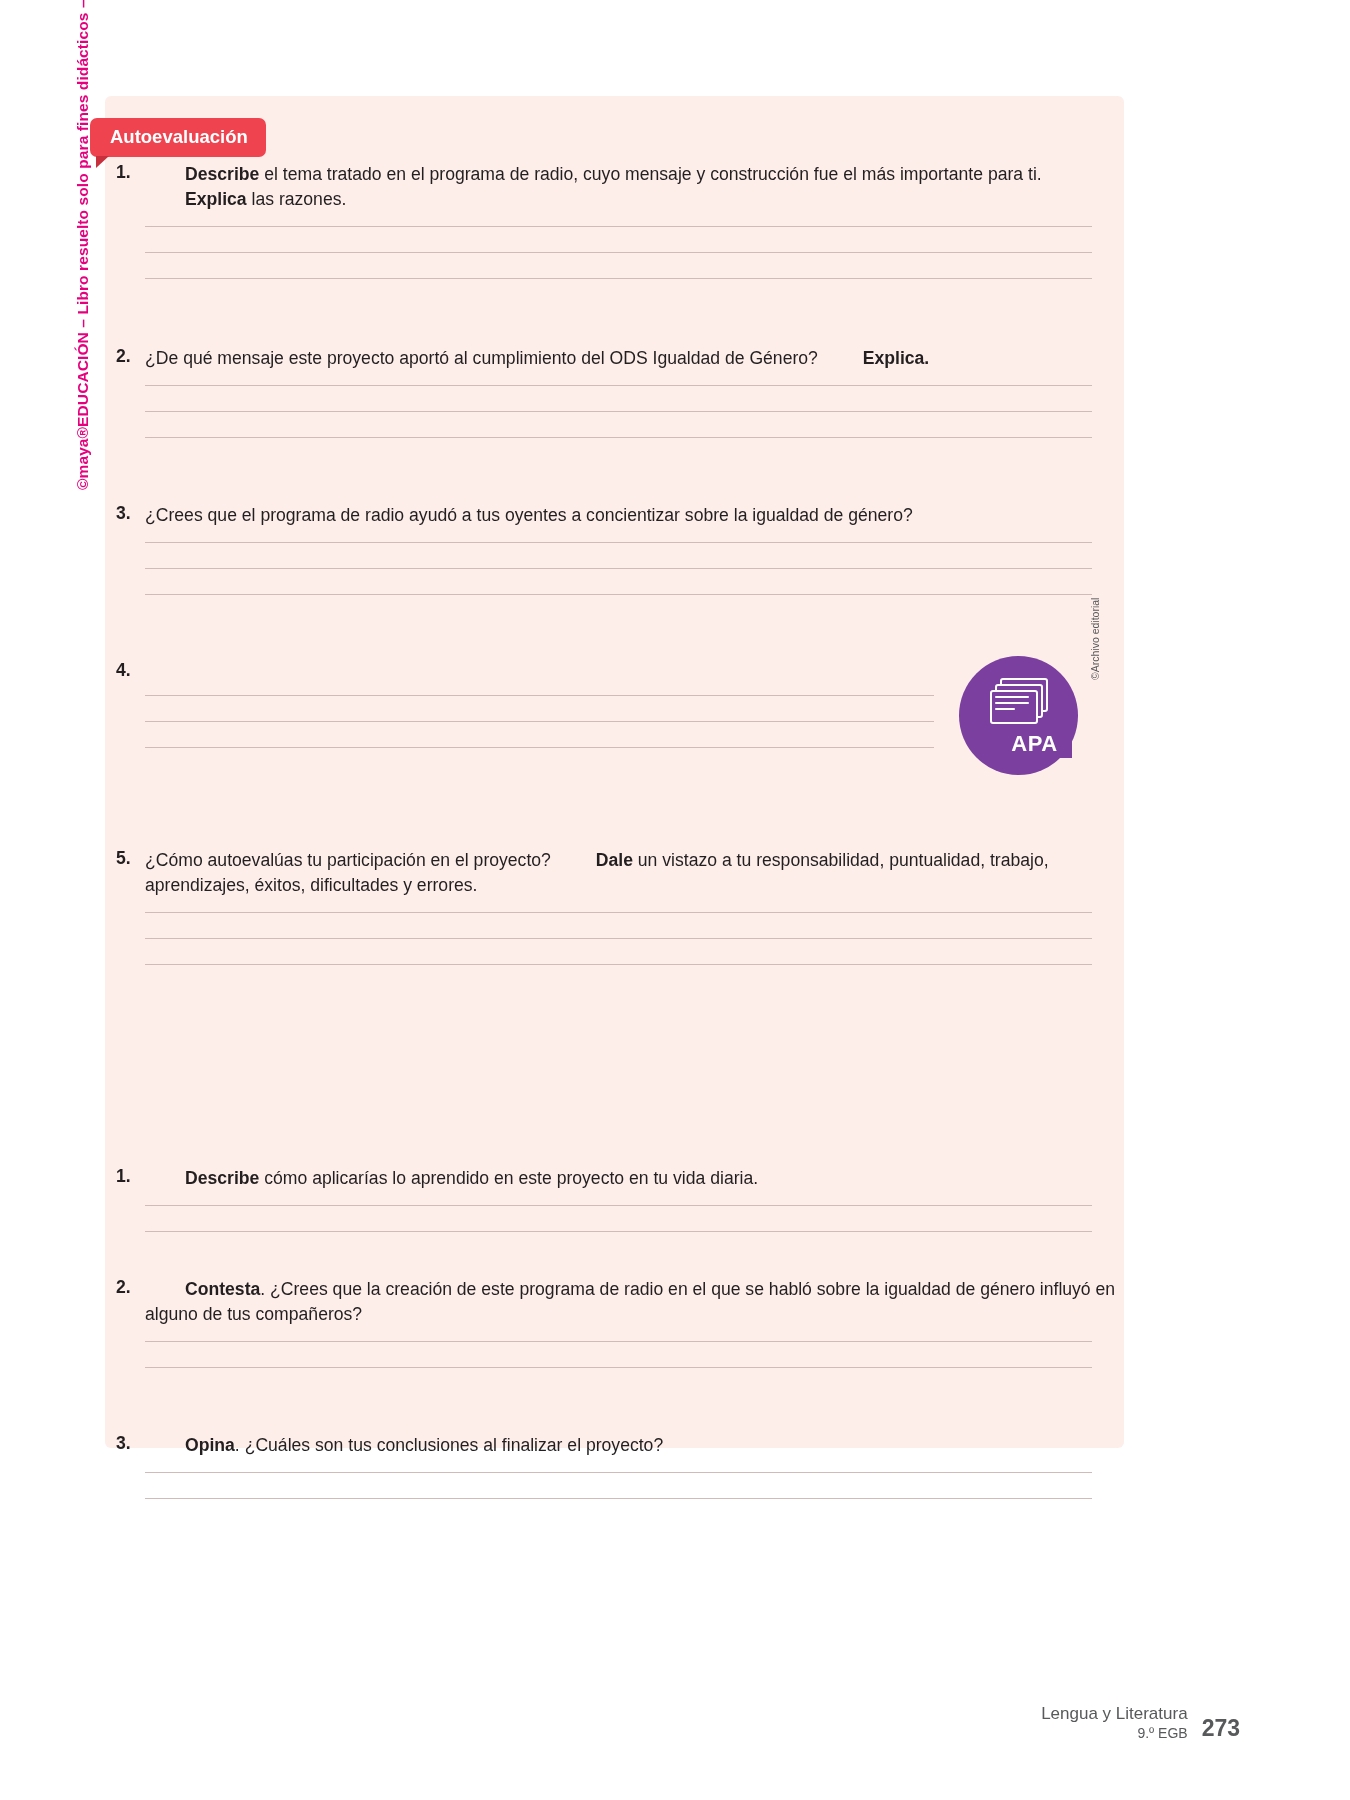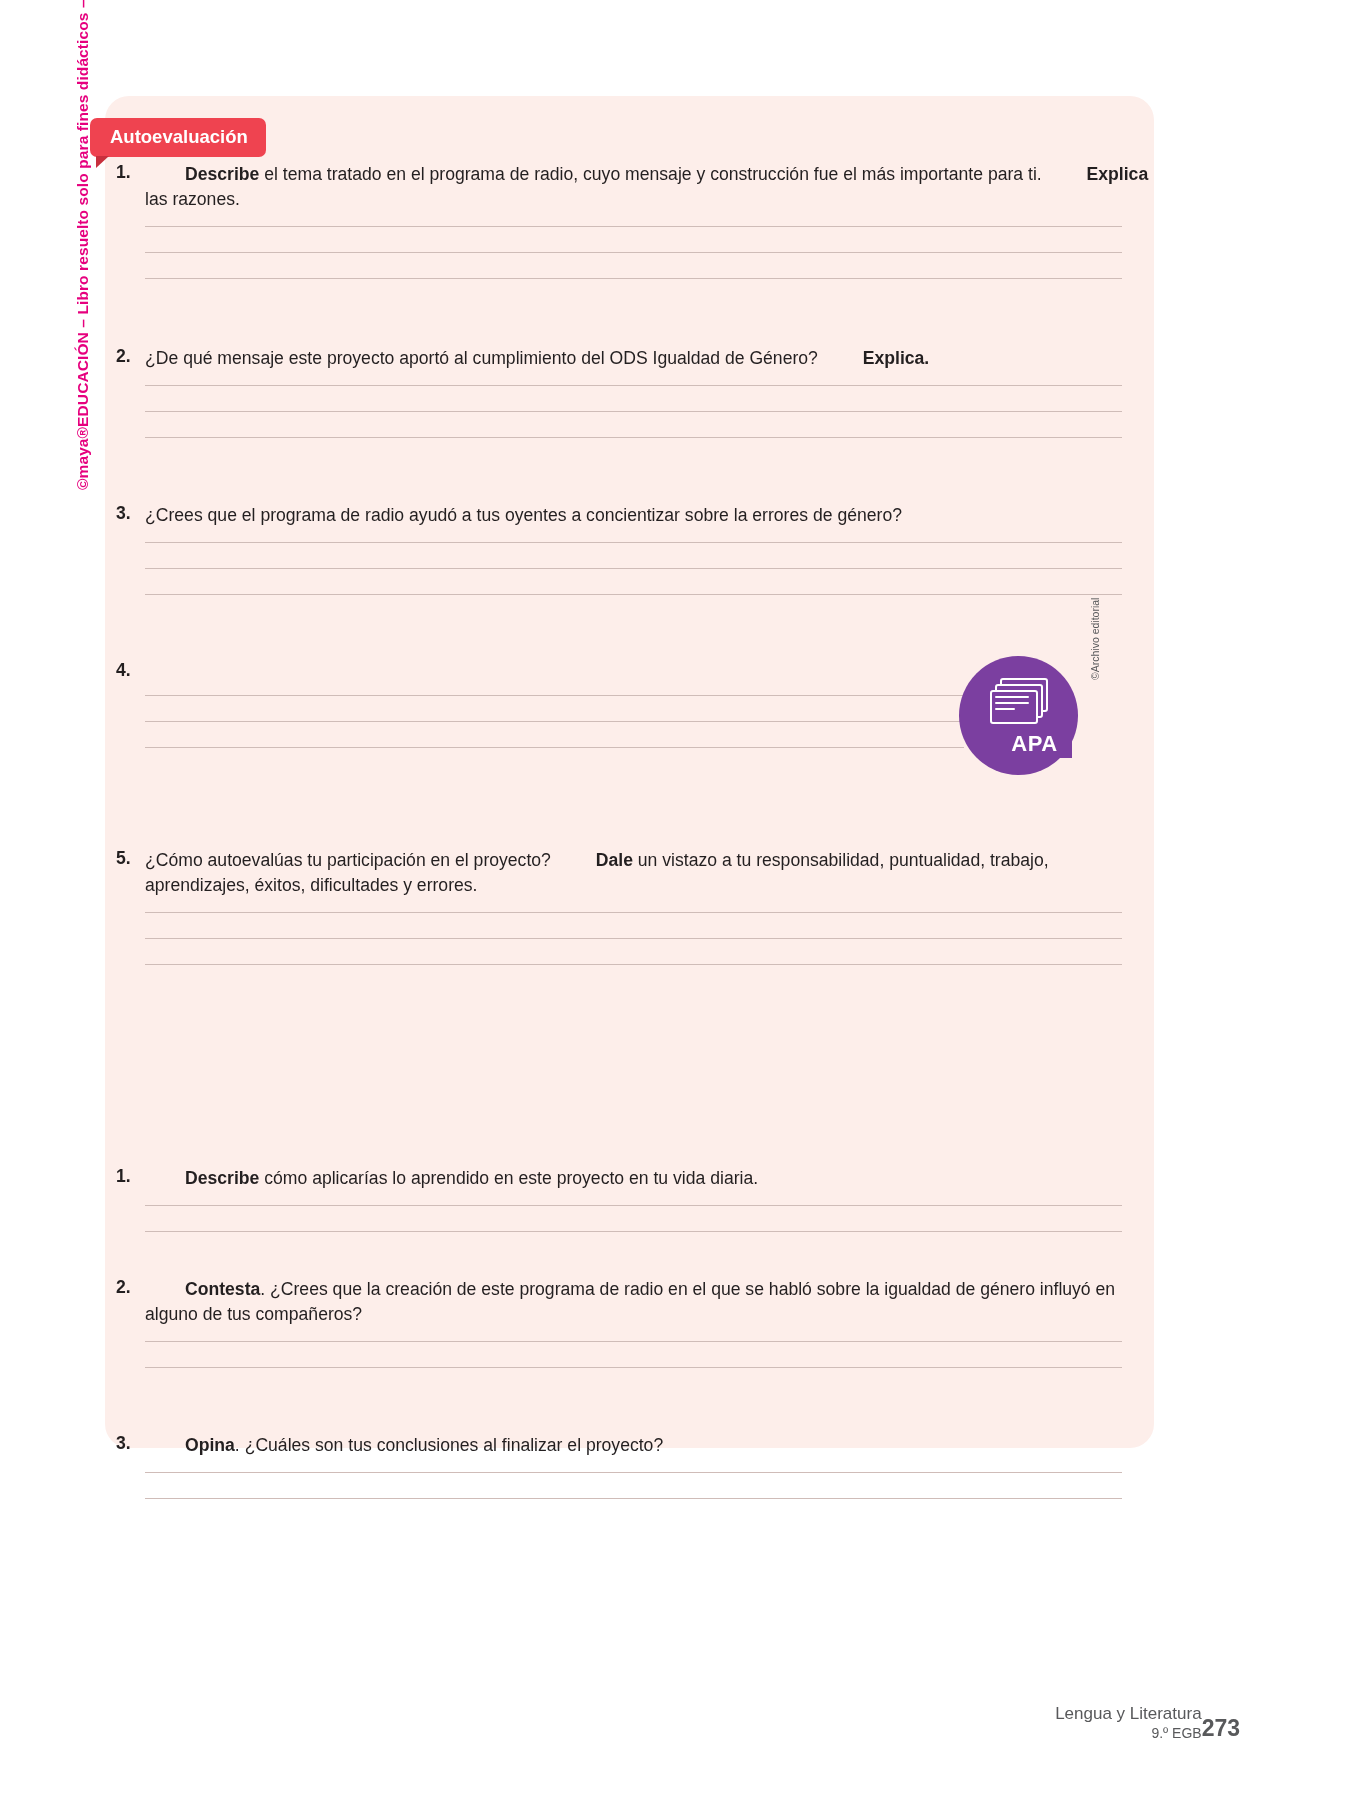--- a/index.html
+++ b/index.html
@@ -39,22 +39,21 @@
   .side-credit .vert .rest { color: #e6007e; }
 
   
   .card {
     position: absolute;
     left: 105px;
     top: 96px;
     width: 1019px;
     height: 1352px;
     background: #fdeeea;
-    border-radius: 24px;
-    padding-left: 30px;
+    border-radius: 6px;
   }
 
   
   .ribbon {
     position: absolute;
     background: #ef4350;
     color: #ffffff;
     font-weight: bold;
     font-size: 18.5px;
     padding: 8px 18px 9px 20px;
@@ -182,20 +181,21 @@
     white-space: nowrap;
   }
 
   
   .footer {
     position: absolute;
     right: 110px;
     bottom: 58px;
     display: flex;
     align-items: flex-end;
+    gap: 14px;
   }
   .footer-text {
     text-align: right;
     color: #58595b;
     line-height: 1.25;
   }
   .footer-text .l1 { font-size: 17px; }
   .footer-text .l2 { font-size: 14px; text-align: right; }
   .footer-page {
     font-size: 23px;
@@ -243,21 +243,21 @@
       <div class="line"></div>
       <div class="line"></div>
       <div class="line"></div>
     </div>
   </div>
 
   <div class="q" style="top:407px;">
     <div class="q-row">
       <div class="q-num">3.</div>
       <div class="q-text">
-        <span>¿Crees que el programa de radio ayudó a tus oyentes a concientizar sobre la errores de género?</span>
+        <span>¿Crees que el programa de radio ayudó a tus oyentes a concientizar sobre la igualdad de género?</span>
       </div>
     </div>
     <div class="lines" style="margin-left:40px; margin-right:32px;">
       <div class="line"></div>
       <div class="line"></div>
       <div class="line"></div>
     </div>
   </div>
 
   <div class="q" style="top:564px;">

